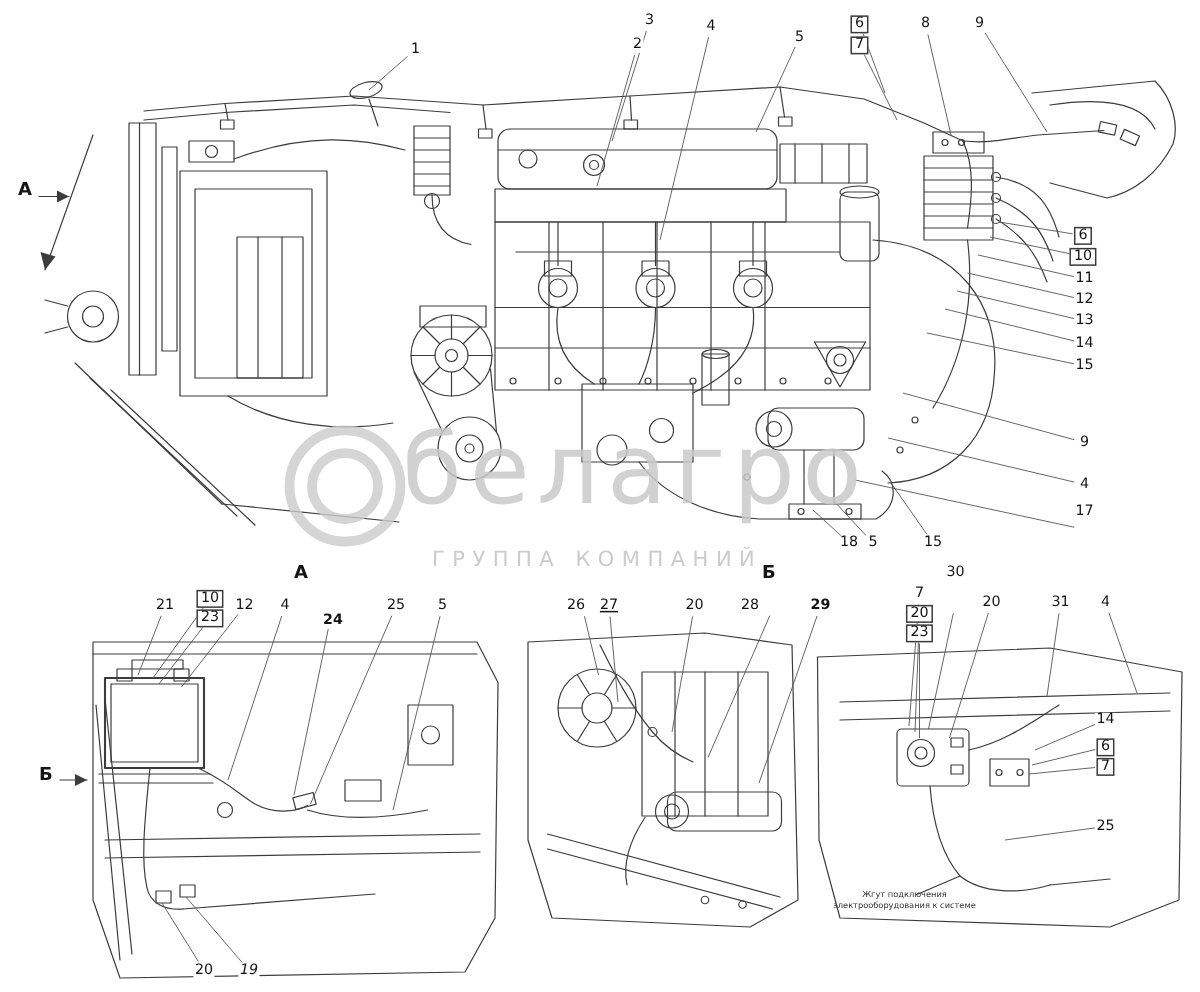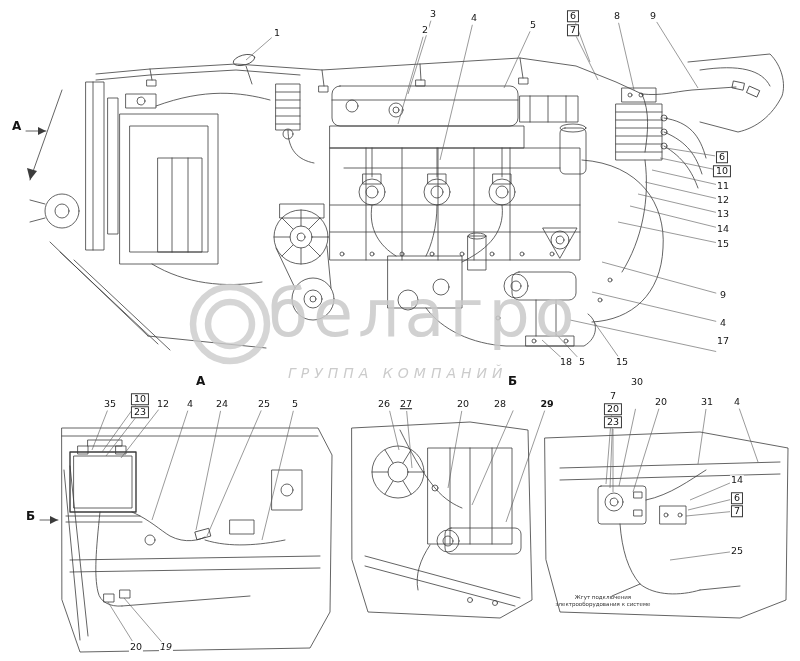--- a/index.html
+++ b/index.html
@@ -22,21 +22,21 @@
   }
   #watermark{
     position:absolute;left:0;top:0;width:800px;height:661px;z-index:5;pointer-events:none;
   }
   #wm-title{
     position:absolute;left:268px;top:281px;
     font-size:65px;letter-spacing:5px;color:#c9c9c9;opacity:.85;line-height:1;
   }
   #wm-subtitle{
     position:absolute;left:288px;top:366px;
-    font-size:14px;letter-spacing:5px;color:#c6c6c6;opacity:.9;line-height:1;font-style:italic;
+    font-size:14px;letter-spacing:5px;color:#c6c6c6;opacity:.9;line-height:1;
   }
   #wm-logo{position:absolute;left:185px;top:279px;opacity:.8;}
   #caption{
     position:absolute;left:555px;top:594px;width:96px;z-index:4;
     font-size:5.5px;line-height:1.35;color:#333;text-align:center;
   }
   #caption span{display:block;}
 </style>
 </head>
 <body>
@@ -403,26 +403,26 @@
     <div class="callout" style="left: 723px; top: 200px;">12</div>
     <div class="callout" style="left: 723px; top: 214px;">13</div>
     <div class="callout" style="left: 723px; top: 229px;">14</div>
     <div class="callout" style="left: 723px; top: 244px;">15</div>
     <div class="callout" style="left: 723px; top: 295px;">9</div>
     <div class="callout" style="left: 723px; top: 323px;">4</div>
     <div class="callout" style="left: 723px; top: 341px;">17</div>
     <div class="callout" style="left: 566px; top: 362px;">18</div>
     <div class="callout" style="left: 582px; top: 362px;">5</div>
     <div class="callout" style="left: 622px; top: 362px;">15</div>
-    <div class="callout" style="left: 110px; top: 404px;">35</div>
+    <div class="callout" style="left: 110px; top: 404px;">21</div>
     <div class="callout boxed" style="left: 140px; top: 399px;">10</div>
     <div class="callout boxed" style="left: 140px; top: 412px;">23</div>
     <div class="callout" style="left: 163px; top: 404px;">12</div>
     <div class="callout" style="left: 190px; top: 404px;">4</div>
-    <div class="callout" style="left: 222px; top: 404px;">24</div>
+    <div class="callout" style="left: 222px; top: 414px; font-weight: bold;">24</div>
     <div class="callout" style="left: 264px; top: 404px;">25</div>
     <div class="callout" style="left: 295px; top: 404px;">5</div>
     <div class="callout" style="left: 136px; top: 647px;">20</div>
     <div class="callout" style="left: 166px; top: 647px; font-style: italic;">19</div>
     <div class="callout" style="left: 384px; top: 404px;">26</div>
     <div class="callout" style="left: 406px; top: 404px; text-decoration: underline;">27</div>
     <div class="callout" style="left: 463px; top: 404px;">20</div>
     <div class="callout" style="left: 500px; top: 404px;">28</div>
     <div class="callout" style="left: 547px; top: 404px; font-weight: bold;">29</div>
     <div class="callout" style="left: 613px; top: 396px;">7</div>

